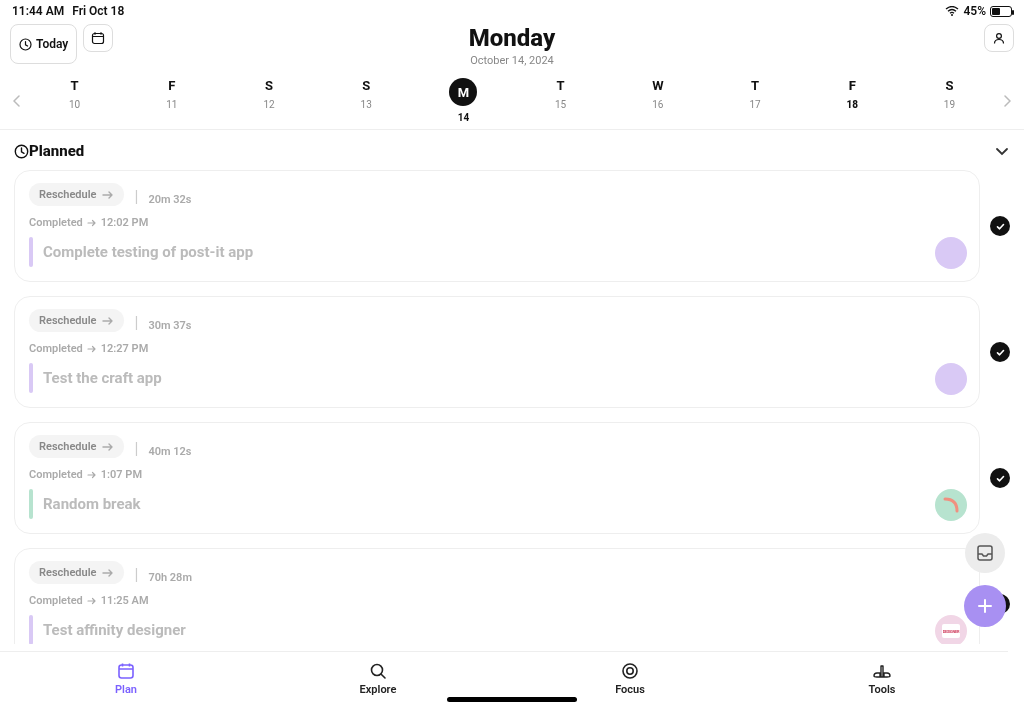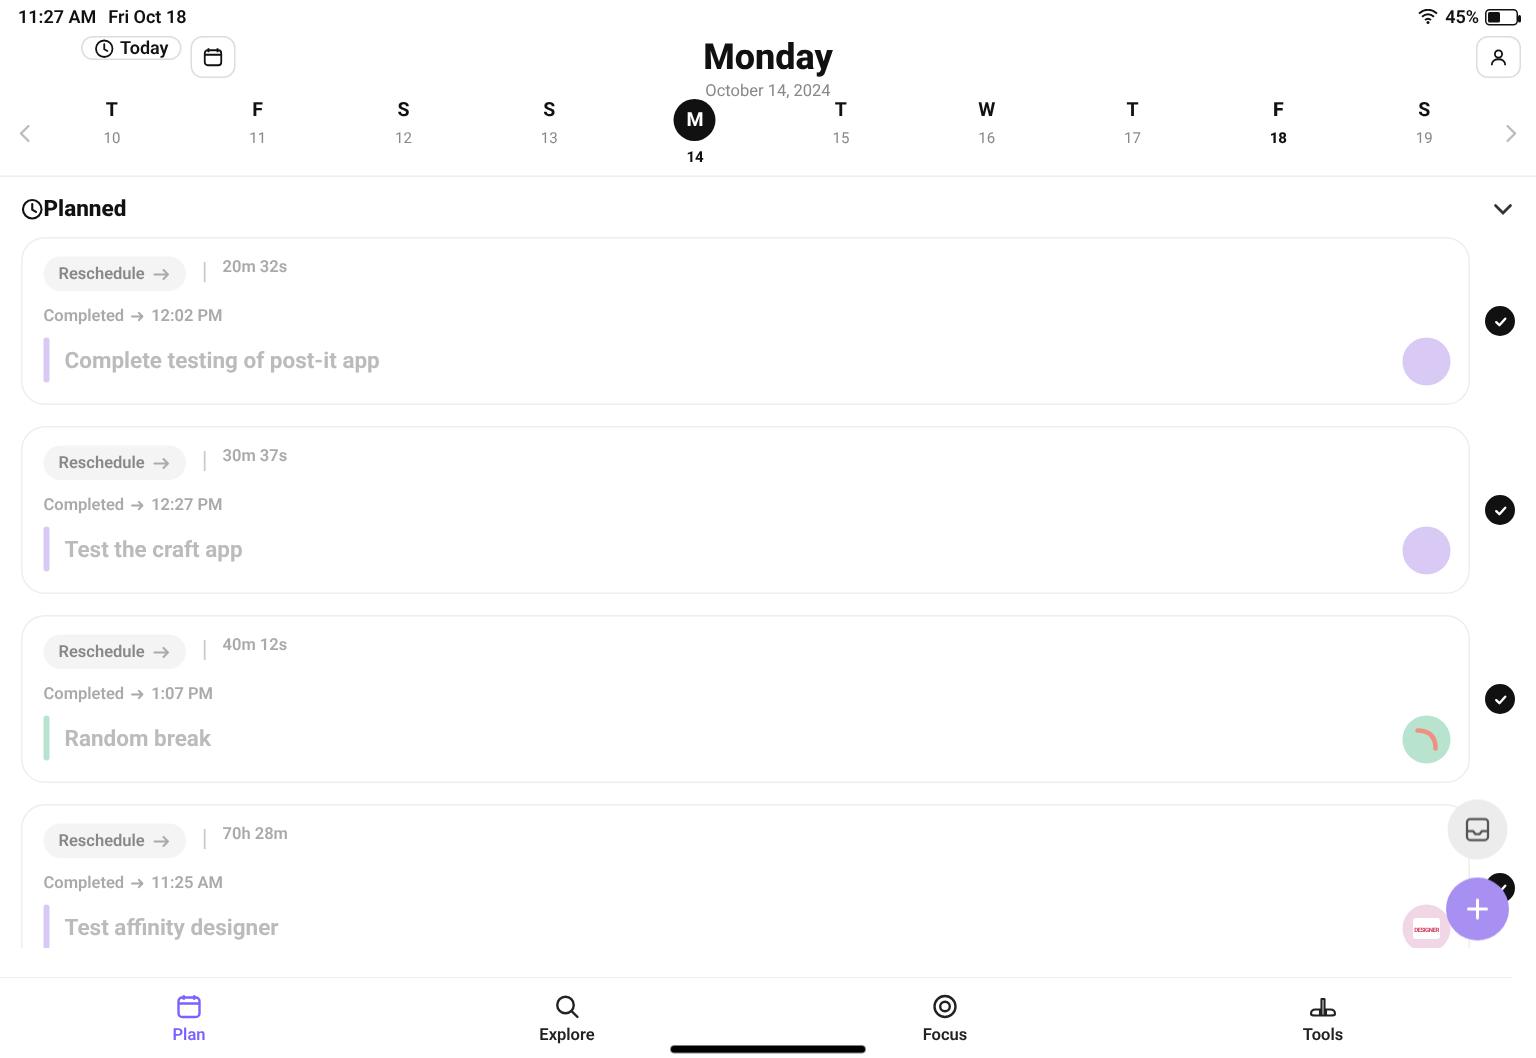--- a/index.html
+++ b/index.html
@@ -8,21 +8,21 @@
 
 .status-bar { display:flex; justify-content:space-between; align-items:center; padding: 4px 12px 2px; font-size:12px; font-weight:600; }
 .status-left { display:flex; gap:8px; }
 .status-right { display:flex; align-items:center; gap:4px; }
 .battery { width:22px; height:11px; border:1px solid #111; border-radius:3px; position:relative; display:inline-block; }
 .battery::after { content:""; position:absolute; right:-3px; top:3px; width:2px; height:5px; background:#111; border-radius:1px; }
 .battery-fill { position:absolute; left:1px; top:1px; bottom:1px; width:40%; background:#111; border-radius:1px; }
 
 
 .topbar { display:flex; align-items:flex-start; padding:4px 10px 8px; position:relative; }
-.today-pill { display:flex; align-items:center; gap:4px; border:1px solid #ddd; border-radius:8px; padding:0 8px; font-size:12px; font-weight:600; cursor:pointer;margin-left:44px; }
+.today-pill { display:flex; align-items:center; gap:4px; border:1px solid #ddd; border-radius:8px; padding:12px 8px; font-size:12px; font-weight:600; cursor:pointer; }
 .icon-btn { width:30px; height:28px; border:1px solid #ddd; border-radius:8px; display:flex; align-items:center; justify-content:center; margin-left:6px; cursor:pointer; }
 .icon-btn.right { margin-left:auto; }
 .title-wrap { position:absolute; left:0; right:0; display:flex; flex-direction:column; align-items:center; pointer-events:none; }
 .title { font-size:24px; font-weight:800; }
 .subtitle { font-size:11px; color:#888; margin-top:2px; }
 
 
 .week { display:flex; align-items:center; padding:6px 8px 6px; }
 .chev { width:18px; display:flex; justify-content:center; color:#bbb; cursor:pointer; font-size:14px;}
 .days { flex:1; display:flex; }
@@ -36,21 +36,21 @@
 
 
 .section-header { display:flex; align-items:center; gap:0; padding:12px 14px 10px; }
 .section-title { font-size:15px; font-weight:800; }
 .chevron-right-collapse { margin-left:auto; color:#333; cursor:pointer; }
 
 
 .cards { padding:0 14px; overflow-y:auto; height:474px; }
 .card-row { display:flex; align-items:center; gap:10px; margin-bottom:14px; }
 .card { flex:1; border:1px solid #eee; border-radius:16px; padding:12px 14px 14px; position:relative; background:#fff; }
-.card-header { display:flex; align-items:flex-start; gap:10px; }
+.card-header { display:flex; align-items:flex-end; gap:10px; }
 .reschedule { background:#f4f4f4; border-radius:999px; padding:5px 10px; display:flex; align-items:center; gap:6px; font-size:11px; color:#888; font-weight:600; cursor:pointer; }
 .sep { color:#ccc; }
 .duration { font-size:11px; color:#aaa; font-weight:600; }
 .completed-line { font-size:11px; color:#aaa; font-weight:600; margin-top:10px; display:flex; align-items:center; gap:4px; }
 .task-row { display:flex; align-items:center; gap:10px; margin-top:8px; }
 .task-bar { width:4px; height:30px; border-radius:3px; }
 .task-title { font-size:15px; font-weight:700; color:#bbb; }
 .avatar { width:32px; height:32px; border-radius:50%; position:absolute; right:12px; bottom:12px; }
 .check { width:20px; height:20px; border-radius:50%; background:#111; color:#fff; display:flex; align-items:center;justify-content:center; font-size:11px; cursor:pointer; flex-shrink:0; }
 
@@ -66,21 +66,21 @@
 .nav-icon { width:20px; height:20px; display:flex; align-items:center; justify-content:center; }
 .home-indicator { position:fixed; bottom:3px; left:50%; transform:translateX(-50%); width:130px; height:5px; background:#000; border-radius:3px; }
 
 svg { display:block; }
 </style>
 </head>
 <body>
 
 <div class="status-bar">
   <div class="status-left">
-    <span>11:27 AM</span>
+    <span>11:44 AM</span>
     <span>Fri Oct 18</span>
   </div>
   <div class="status-right">
     <span>
       <svg width="14" height="10" viewBox="0 0 14 10">
           <path d="M1 3 Q7 -2 13 3" stroke="#111" stroke-width="1.3" fill="none"></path>
           <path d="M3 5.2 Q7 1.7 11 5.2" stroke="#111" stroke-width="1.3" fill="none"></path>
           <path d="M5 7.3 Q7 5.6 9 7.3" stroke="#111" stroke-width="1.3" fill="none"></path>
           <circle cx="7" cy="9" r="1" fill="#111"></circle>
         </svg>

